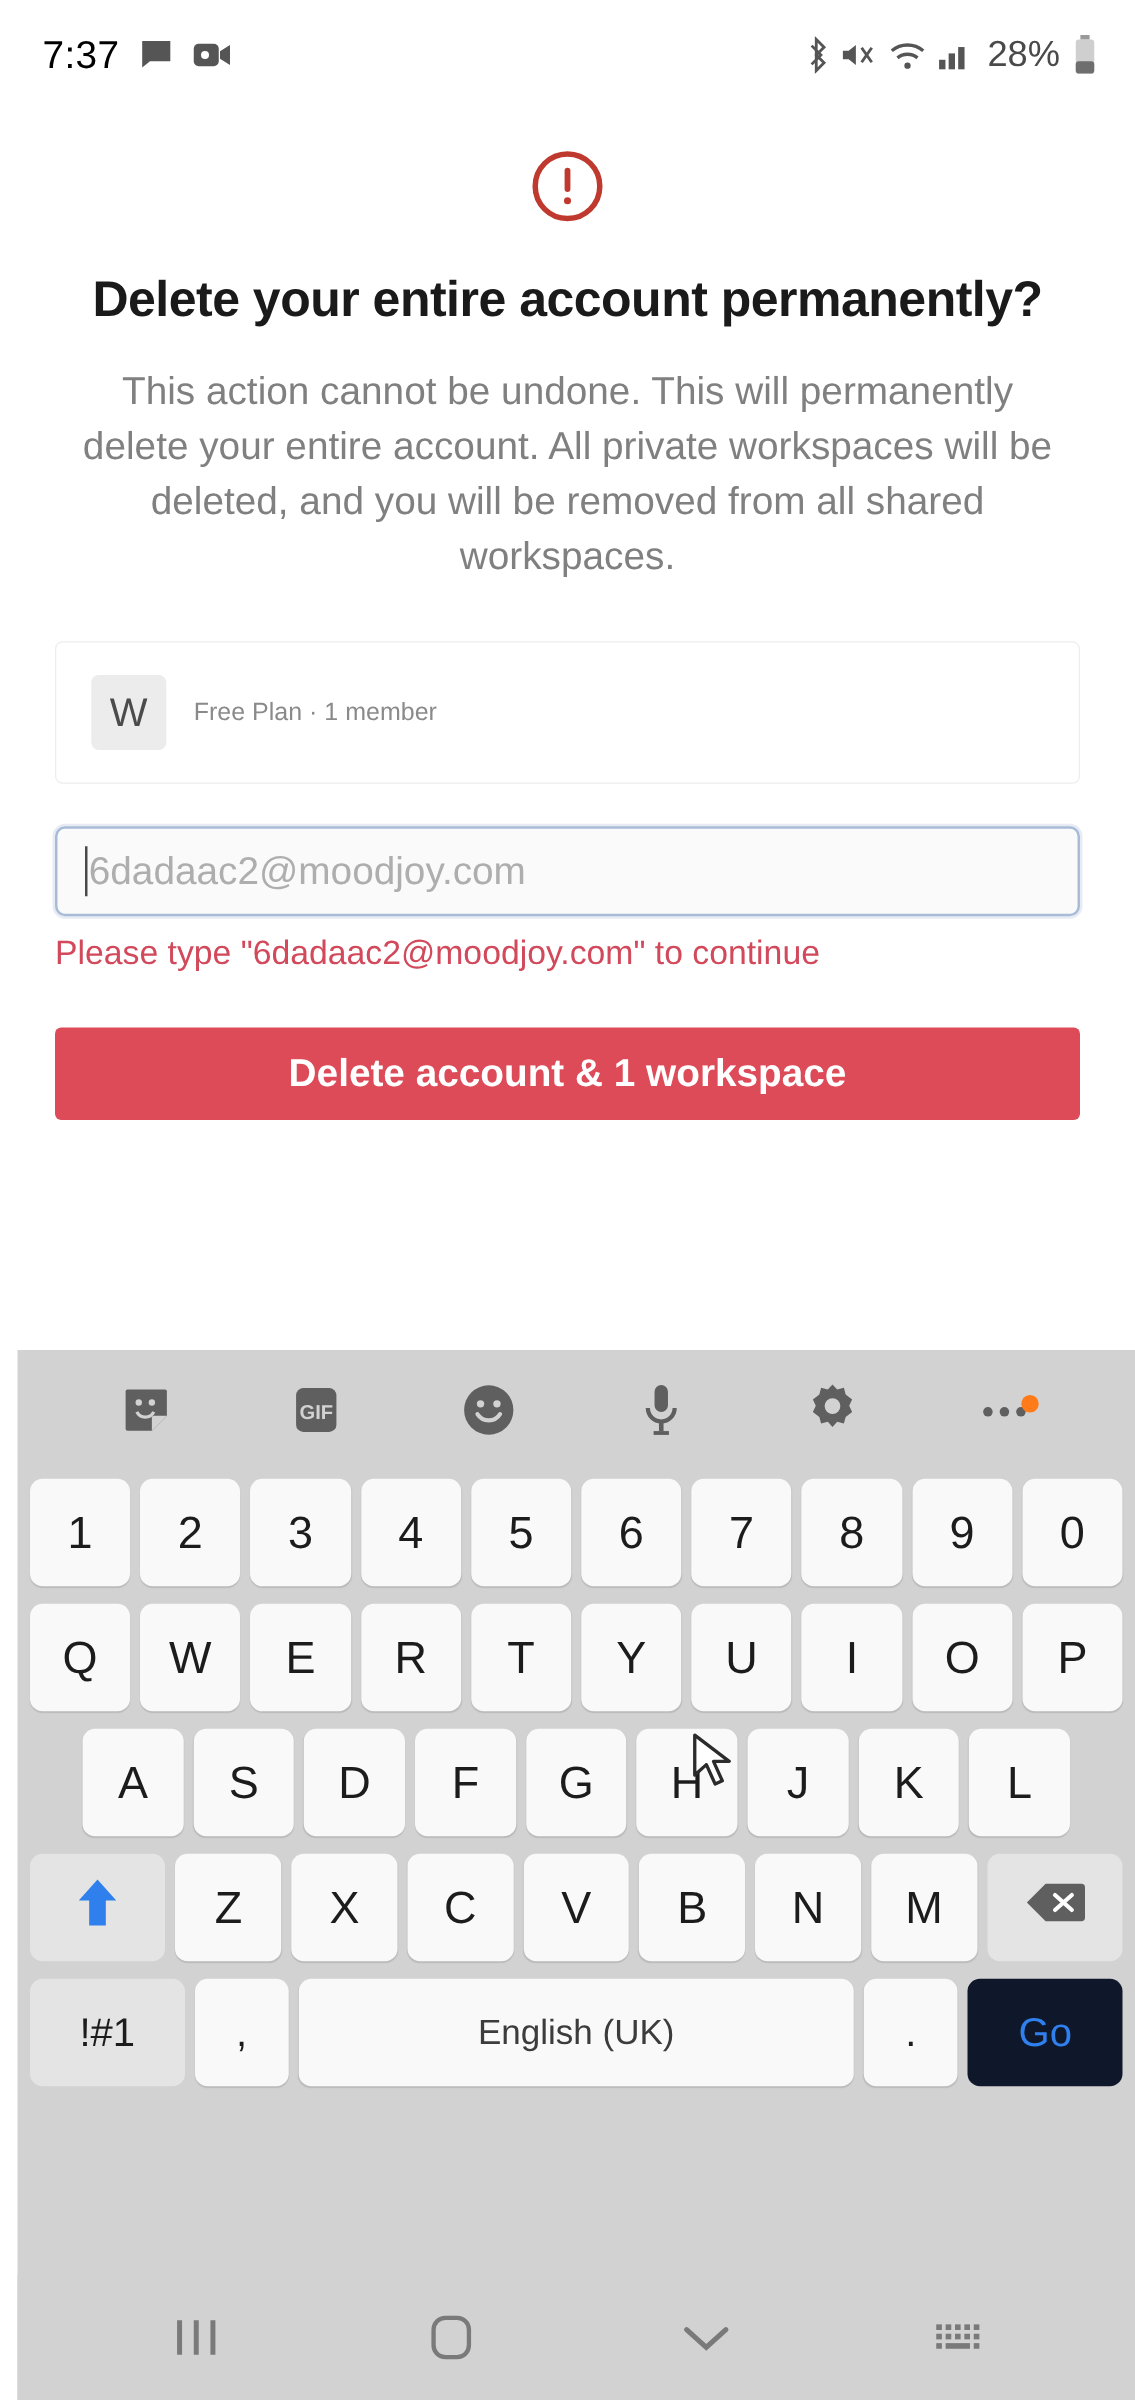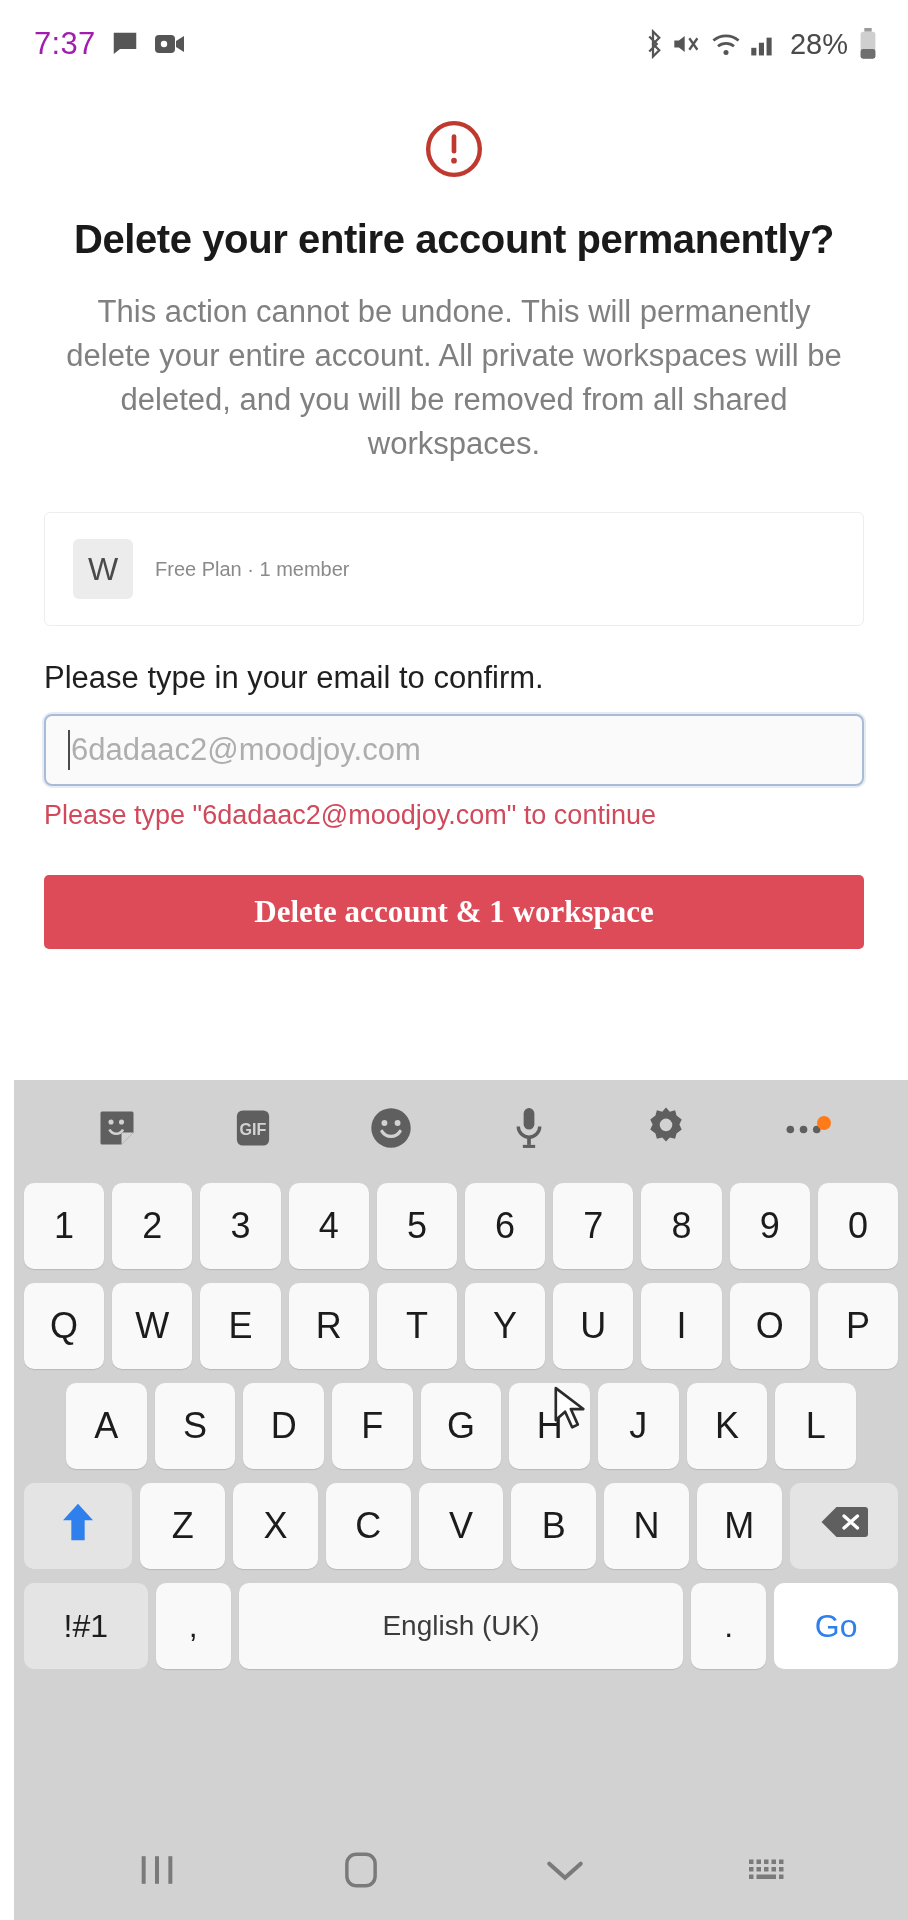--- a/index.html
+++ b/index.html
@@ -19,21 +19,21 @@
   
   .status-bar {
     height: 88px;
     display: flex; align-items: center;
     justify-content: space-between;
     padding: 0 30px 0 34px;
     flex: 0 0 auto;
   }
   .status-left { display: flex; align-items: center; gap: 14px; }
   .status-time {
-    font-size: 31px; color: #a21caf; font-weight: 400;
+    font-size: 31px; color: #000000; font-weight: 400;
     letter-spacing: 0.3px;
   }
   .status-right { display: flex; align-items: center; gap: 8px; }
   .status-battery-text {
     font-size: 29px; color: #4a4a4a; margin-left: 4px; margin-right: 2px;
   }
   .sicon { display: inline-flex; align-items: center; justify-content: center; }
 
   
   .content {
@@ -101,21 +101,21 @@
     font-size: 27px; color: #d1495b;
   }
 
   
   .danger-btn {
     margin-top: 44px;
     width: 820px; height: 74px;
     background: #dd4a58;
     border: none; border-radius: 5px;
     color: #ffffff; font-size: 31px; font-weight: bold;
-    font-family: Liberation Serif, serif;
+    font-family: Liberation Sans, sans-serif;
     display: flex; align-items: center; justify-content: center;
     cursor: pointer;
   }
 
   
   .keyboard {
     position: absolute; left: 14px; right: 0; bottom: 0;
     height: 840px;
     background: #d2d2d2;
     display: flex; flex-direction: column;
@@ -145,21 +145,21 @@
     font-size: 36px; color: #1c1c1c;
     box-shadow: 0 1px 1px rgba(0,0,0,0.12);
     flex: 1 1 0;
     cursor: pointer;
     font-family: "Liberation Sans", sans-serif;
   }
   .key.grey { background: #e4e4e4; box-shadow: none; }
   .key.wide-fn { flex: 1.28 1 0; }
   .key.space { flex: 4.6 1 0; font-size: 28px; color: #3c3c3c; }
   .key.narrow { flex: 0.78 1 0; }
-  .key.go { color: #2f80ed; font-size: 32px; background: #ffffff; box-shadow:none; }
+  .key.go { color: #2f80ed; font-size: 32px; background: #0f172a; box-shadow:none; }
   .key.punct { font-size: 32px; }
   .row-asdf { padding: 0 46px; }
   .row-zxcv { padding: 0 4px; }
 
   
   .nav-bar {
     height: 100px; background: #d2d2d2;
     display: flex; align-items: center; justify-content: space-around;
     padding: 0 40px;
   }
@@ -244,21 +244,20 @@
     <p class="dialog-desc">This action cannot be undone. This will permanently delete your entire account. All private workspaces will be deleted, and you will be removed from all shared workspaces.</p>
 
     <div class="workspace-card">
       <div class="ws-avatar">W</div>
       <div class="ws-meta">
         <span class="ws-sub">Free Plan · 1 member</span>
       </div>
     </div>
 
     <div class="form-block">
-      <label class="form-label">Please type in your email to confirm.</label>
       <div class="email-input">
         <span class="caret"></span>
         <span class="email-placeholder">6dadaac2@moodjoy.com</span>
       </div>
       <div class="error-text">Please type "6dadaac2@moodjoy.com" to continue</div>
     </div>
 
     <button class="danger-btn">Delete account &amp; 1 workspace</button>
   </div>
 

